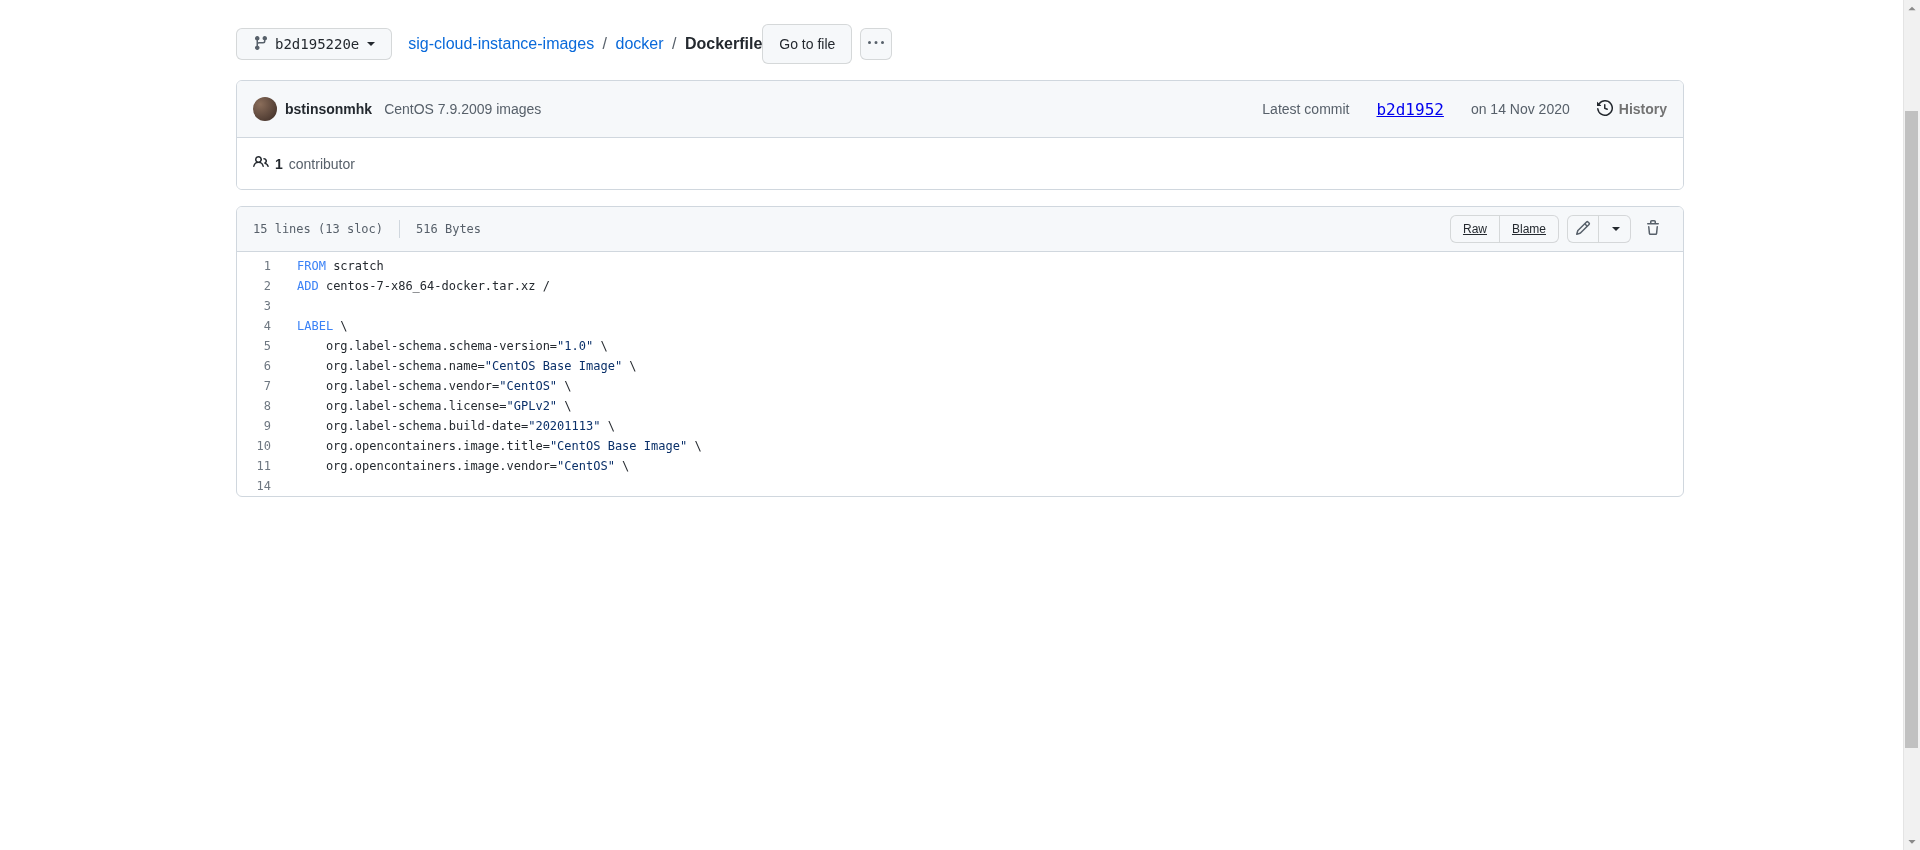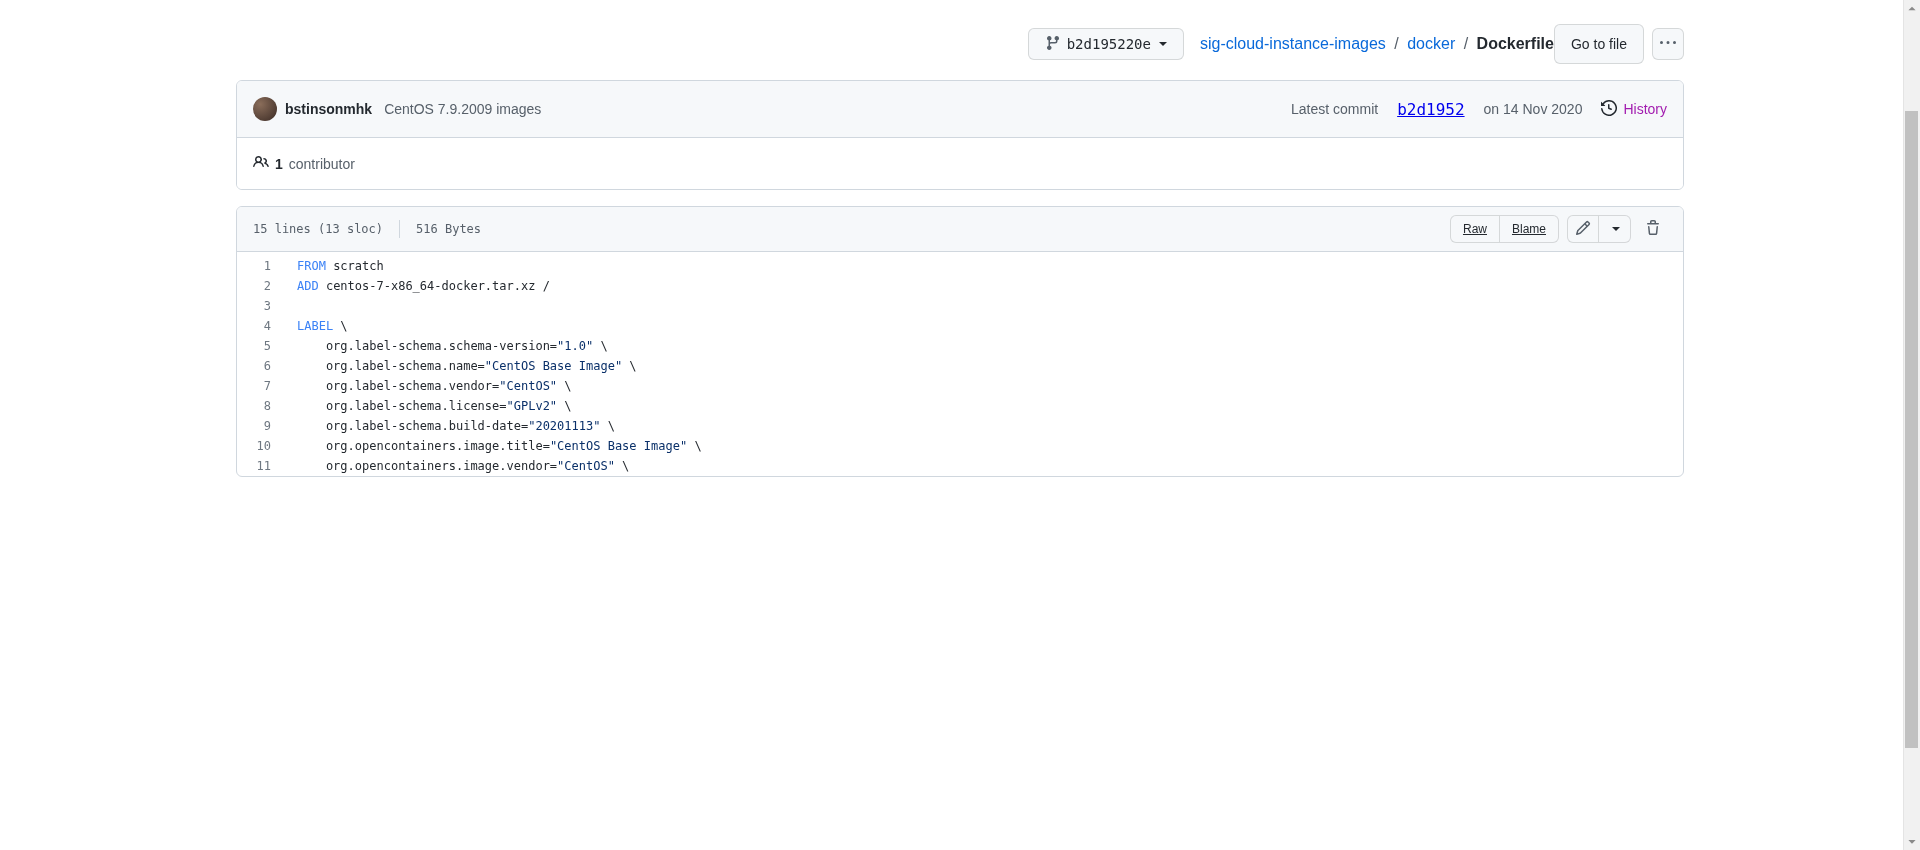--- a/index.html
+++ b/index.html
@@ -11,21 +11,21 @@
     background: #ffffff;
   }
   .page {
     max-width: 1480px;
     margin: 0 auto;
     padding: 24px 16px 0 16px;
   }
   .top-row {
     display: flex;
     align-items: center;
-    justify-content: flex-end;
+    justify-content: flex-start;
     margin-bottom: 16px;
   }
   .left-nav { display: flex; align-items: center; gap: 16px; }
   .branch-btn {
     display: inline-flex;
     align-items: center;
     gap: 6px;
     padding: 5px 16px;
     font-size: 14px;
     font-weight: 500;
@@ -82,26 +82,26 @@
     padding: 16px;
     background: #f6f8fa;
   }
   .commit-left { display: flex; align-items: center; gap: 8px; }
   .avatar {
     width: 24px; height: 24px; border-radius: 50%;
     background: radial-gradient(circle at 30% 30%, #8a6d5a, #3a2a24);
   }
   .author-name { font-weight: 600; color: #24292f; text-decoration: none; }
   .commit-msg { color: #57606a; margin-left: 4px; }
-  .commit-right { display: flex; align-items: center; gap: 19px; color: #57606a; }
+  .commit-right { display: flex; align-items: center; gap: 27px; color: #57606a; }
   .commit-right .hash {
     font-family: ui-monospace, SFMono-Regular, Menlo, Consolas, monospace;
     font-size: 16px;
   }
-  .history-link { display: inline-flex; align-items: center; gap: 6px; color: #a21caf; font-weight: 400; text-decoration: none; }
+  .history-link { display: inline-flex; align-items: center; gap: 6px; color: #737373; font-weight: 700; text-decoration: none; }
   .history-link svg { fill: #24292f; }
   .contrib-row {
     border-top: 1px solid #d0d7de;
     padding: 16px;
     display: flex;
     align-items: center;
     gap: 6px;
     background: #ffffff;
   }
   .contrib-row svg { fill: #24292f; }
@@ -328,20 +328,24 @@
             <td class="code-col"><span>    org.label-schema.build-date=</span><span class="pl-s">"20201113"</span><span> \</span></td>
           </tr>
           <tr>
             <td class="ln-col">10</td>
             <td class="code-col"><span>    org.opencontainers.image.title=</span><span class="pl-s">"CentOS Base Image"</span><span> \</span></td>
           </tr>
           <tr>
             <td class="ln-col">11</td>
             <td class="code-col"><span>    org.opencontainers.image.vendor=</span><span class="pl-s">"CentOS"</span><span> \</span></td>
           </tr>
+          <tr>
+            <td class="ln-col">14</td>
+            <td class="code-col"><span></span></td>
+          </tr>
         </tbody>
     </table>
   </div>
 
 </div>
 
 <div class="scrollbar-track">
   <div class="scrollbar-arrow">⏶</div>
   <div class="scrollbar-thumb"></div>
   <div class="scrollbar-arrow">⏷</div>

